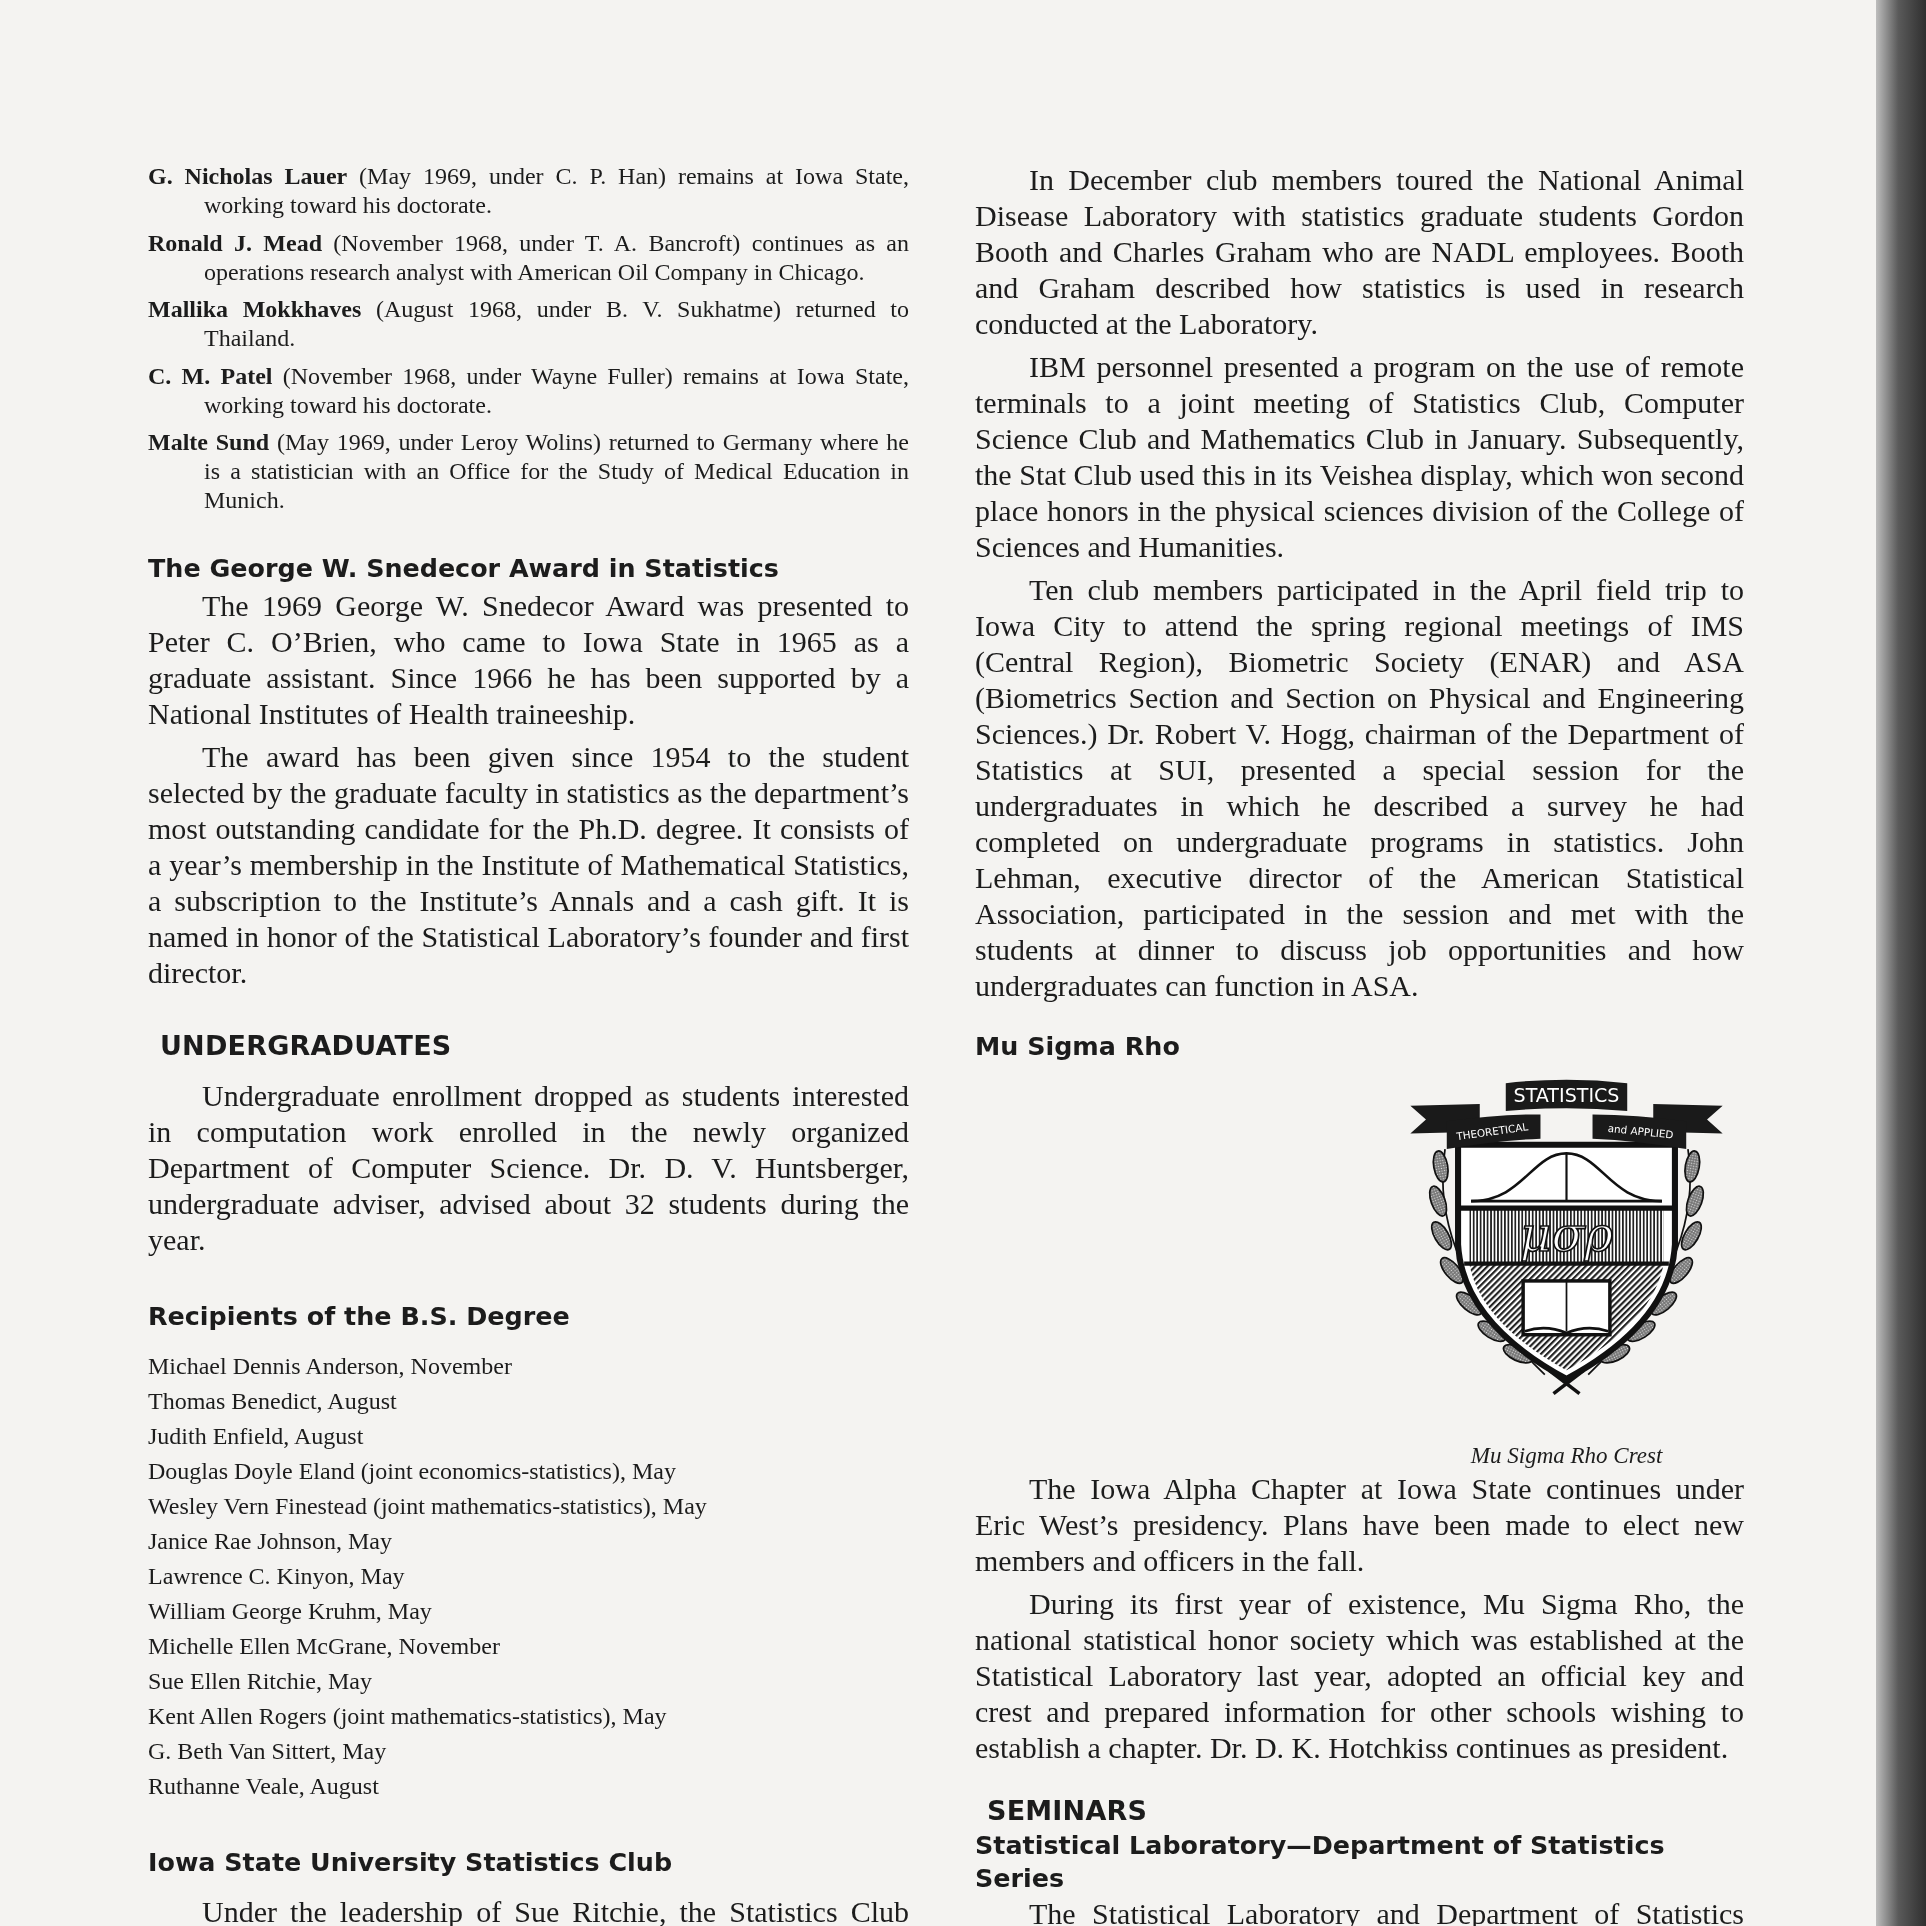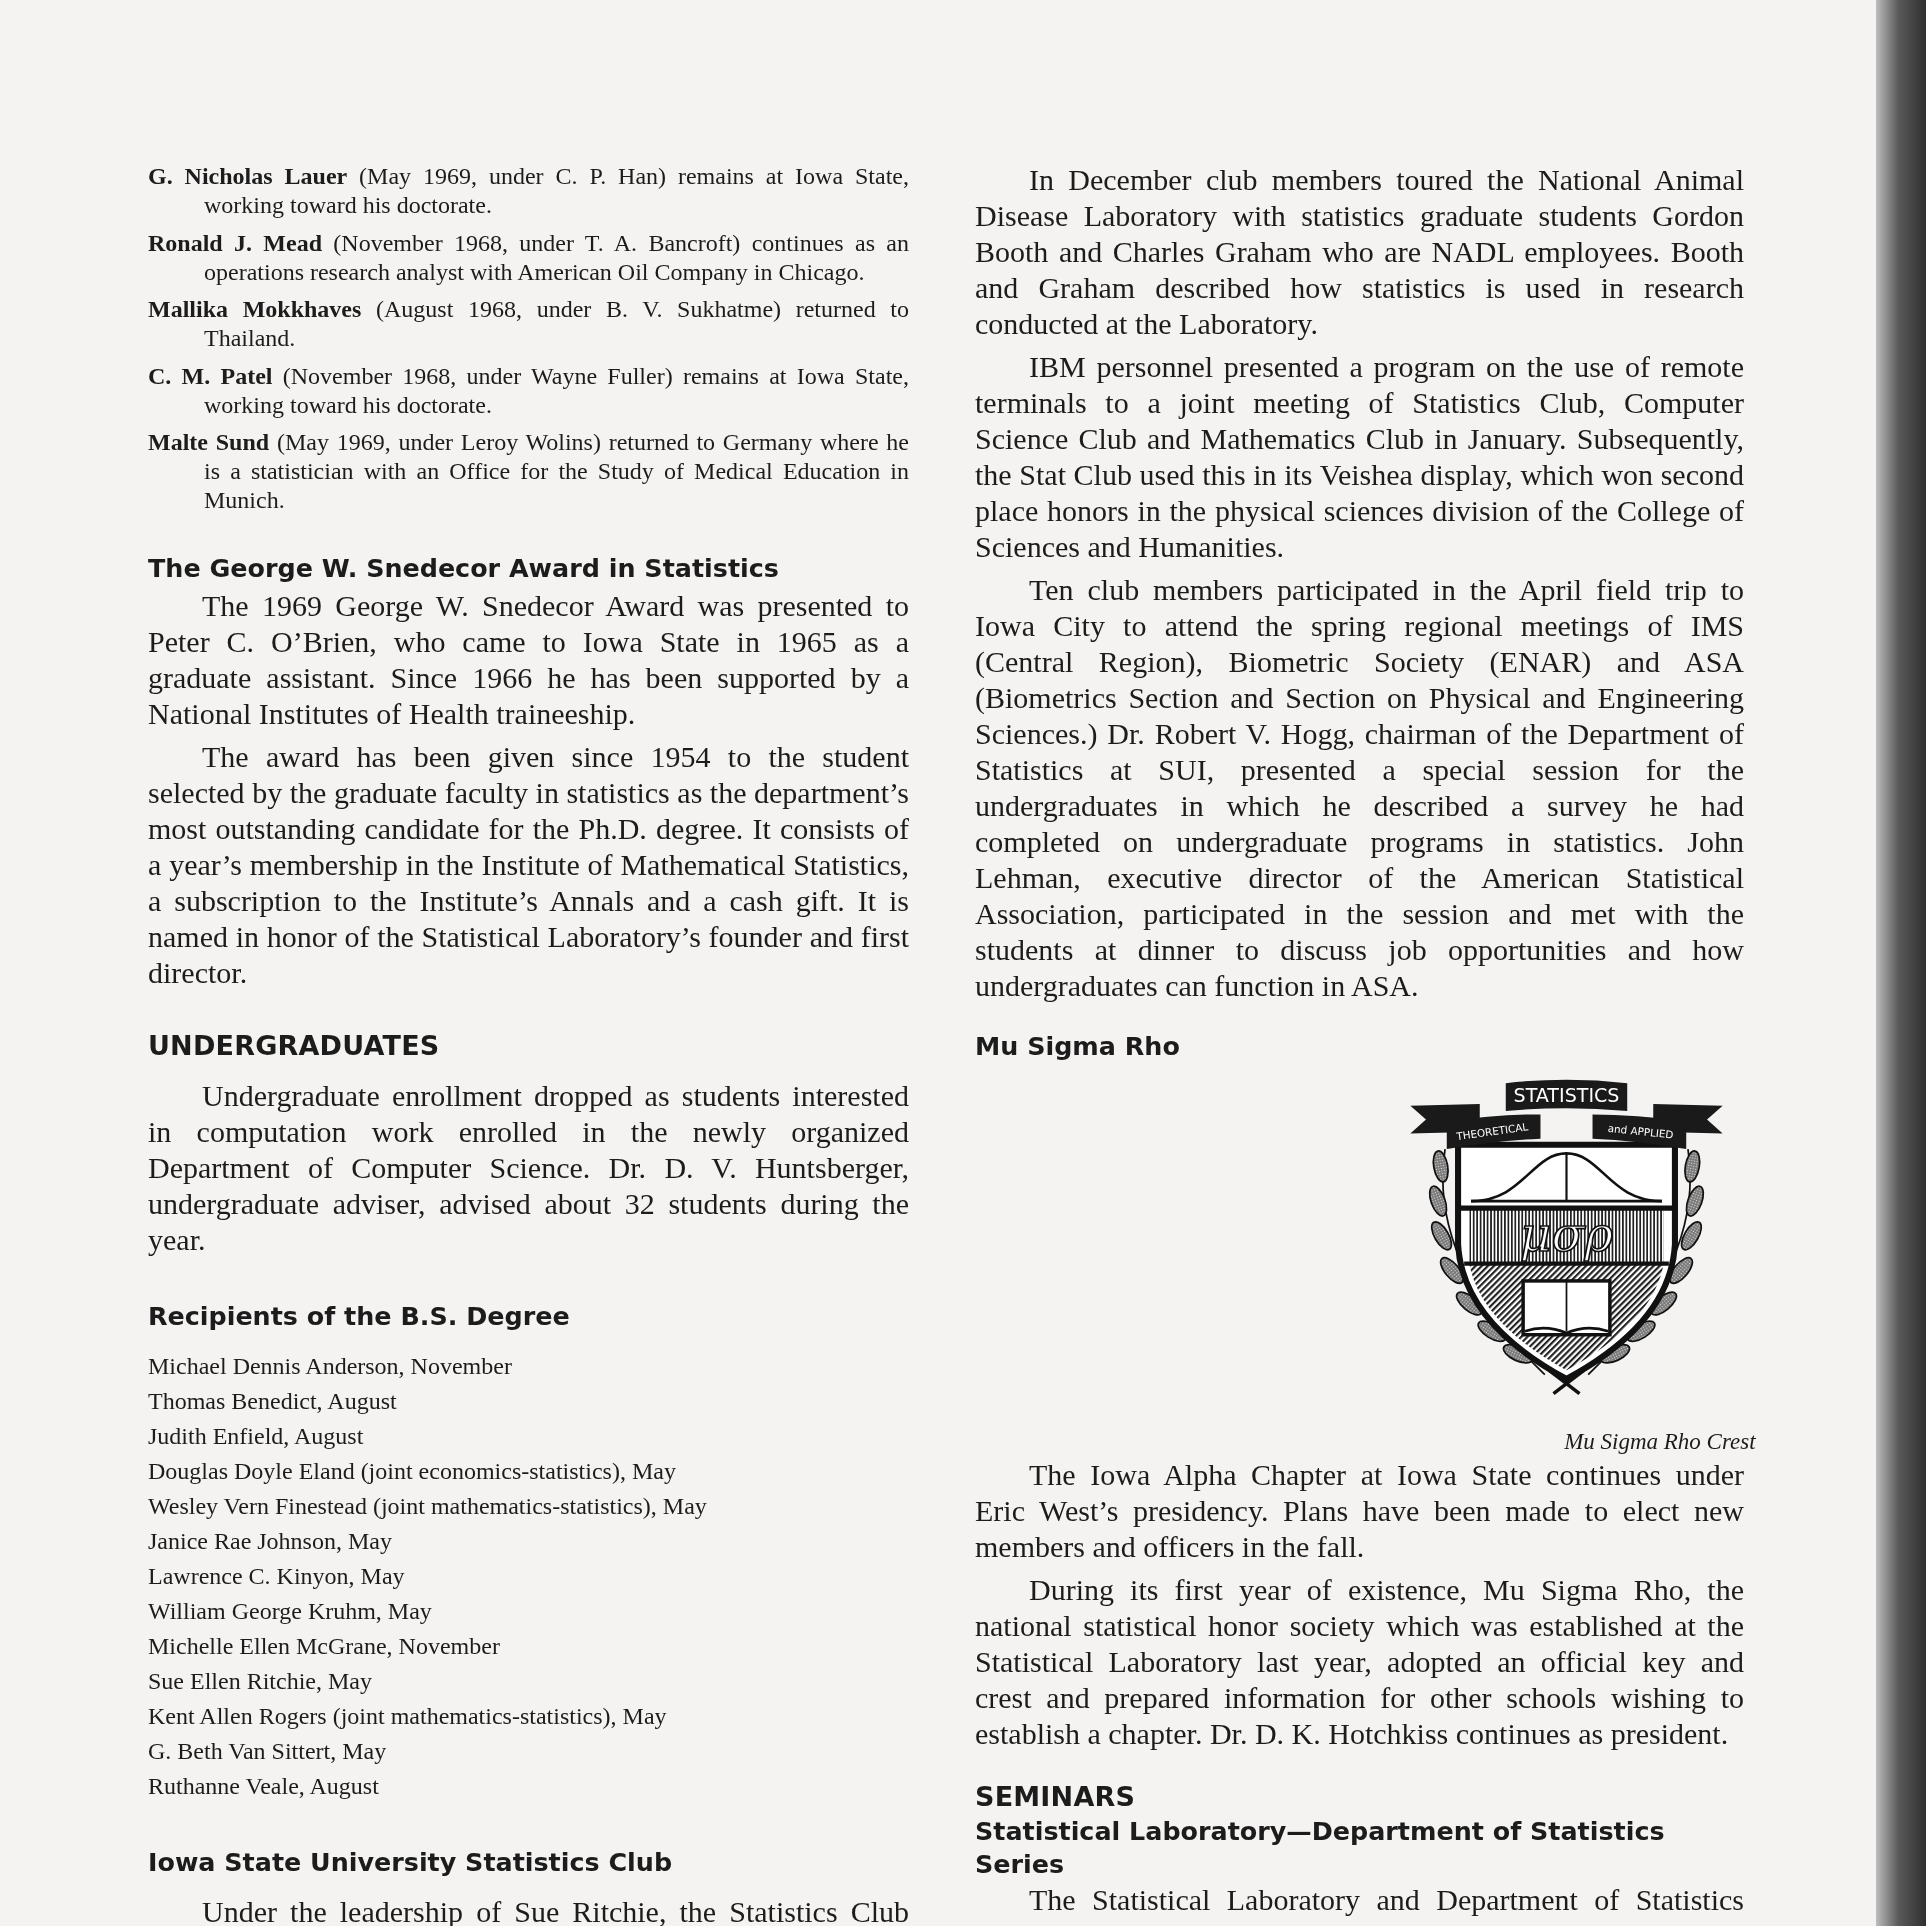--- a/index.html
+++ b/index.html
@@ -19,38 +19,38 @@
 
   .thesis {
     font-size: 24px; line-height: 29px; margin: 0 0 8.5px 0;
     padding-left: 56px; text-indent: -56px; text-align: justify;
   }
   .thesis .nm { font-weight: bold; }
 
   h2.sec {
     font-family: "DejaVu Sans", "Liberation Sans", sans-serif;
     font-weight: bold; font-size: 27px; line-height: 35px;
-    margin: 0; letter-spacing: 0.2px;
+    margin: 12px; letter-spacing: 0.2px;
   }
   h3.sub {
     font-family: "DejaVu Sans", "Liberation Sans", sans-serif;
     font-weight: bold; font-size: 25.4px; line-height: 33px; margin: 0;
   }
   p.body {
     font-size: 30px; line-height: 36px; margin: 0 0 7px 0;
     text-indent: 54px; text-align: justify;
   }
   ul.names { list-style: none; margin: 0; padding: 0; }
   ul.names li { font-size: 24px; line-height: 35px; }
 
   .crest-fig {
     float: right; width: 378px; margin: 3.9px -11.6px 0 11.6px; text-align: center;
   }
   .crest-fig svg { display: block; width: 347px; height: 347px; margin: 0 auto; }
-  .crest-caption { font-style: italic; font-size: 23px; line-height: 31px; margin-top: 8px; text-align: right; }
+  .crest-caption { font-style: italic; font-size: 23px; line-height: 31px; margin-top: 22px; }
   .mu-text { text-indent: 31px; }
 </style>
 </head>
 <body>
 
 <div class="page-edge-right"></div>
 
 <div class="col col-left">
   <div>
     <p class="thesis"><span class="nm">G. Nicholas Lauer</span><span> (May 1969, under C. P. Han) remains at Iowa State, working toward his doctorate.</span></p>

